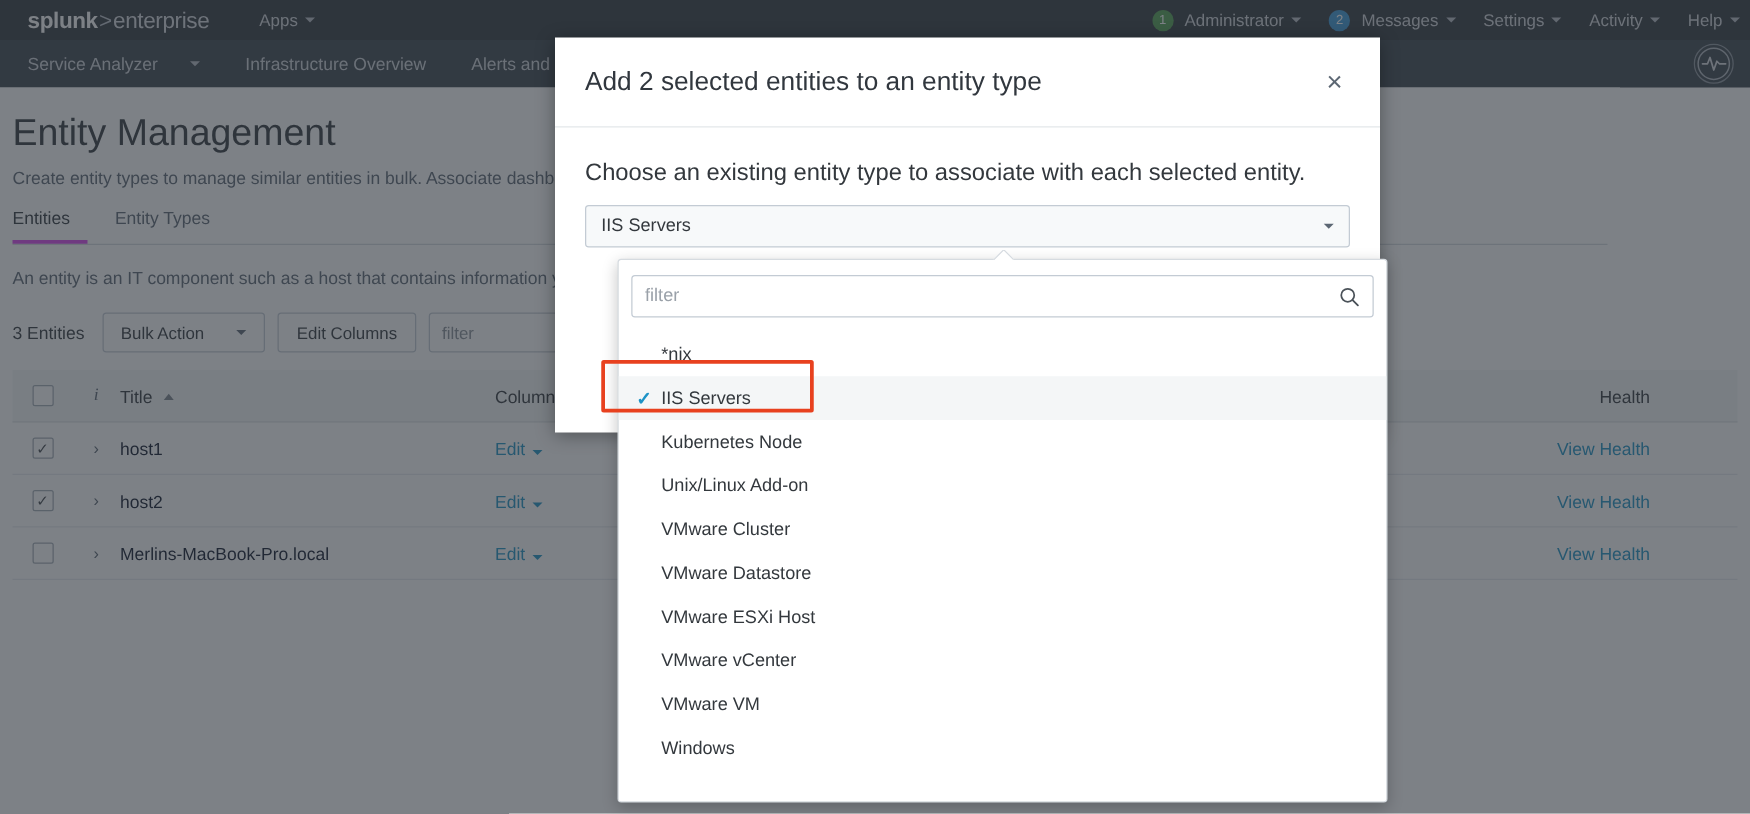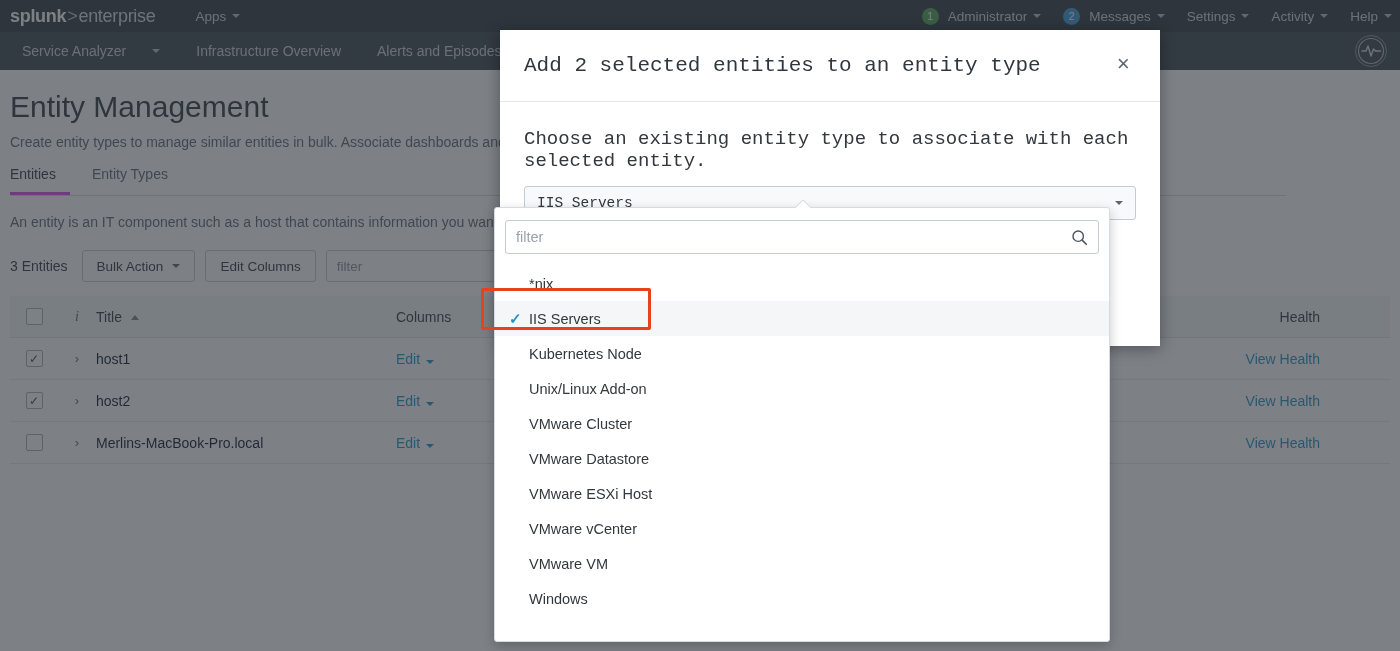--- a/index.html
+++ b/index.html
@@ -25,21 +25,21 @@
   }
 
   
   .splunk-bar {
     position: absolute; top: 0; left: 0;
     width: 1400px; height: 32px;
     background: #31373e;
     display: flex; align-items: center;
   }
   .logo {
-    margin-left: 10px;
+    margin-left: 22px;
     font-size: 18px;
     font-weight: 700;
     color: #ffffff;
     letter-spacing: -0.3px;
     white-space: nowrap;
   }
   .logo .gt { font-weight: 400; color: #b9bfc7; margin: 0 1px; }
   .logo .ent { font-weight: 300; color: #d7dbe0; }
   .bar-item {
     color: #d2d6db;
@@ -145,21 +145,21 @@
     margin-right: 4px;
   }
   .btn {
     height: 32px;
     border: 1px solid #c3cbd4;
     border-radius: 3px;
     background: #fff;
     font-size: 13.5px;
     color: #33383d;
     padding: 0 14px;
-    display: inline-flex; align-items: center; gap: 7px;
+    display: inline-flex; align-items: center; gap: 24px;
     white-space: nowrap;
   }
   .tb-filter {
     height: 32px; width: 260px;
     border: 1px solid #c3cbd4;
     border-radius: 3px;
     background: #fff;
     font-size: 13.5px;
     color: #8a9199;
     padding: 0 10px;
@@ -207,26 +207,25 @@
 
   
   .dim {
     position: absolute; inset: 0;
     background: rgba(45, 52, 60, 0.62);
   }
 
   
   .modal {
     position: absolute;
-    left: 500px; top: 30px;
+    left: 444px; top: 30px;
     width: 660px; height: 316px;
     background: #ffffff;
     box-shadow: 0 3px 14px rgba(0,0,0,0.35);
     z-index: 20;
-    font-family: Liberation Mono, monospace;
   }
   .modal-head {
     height: 72px;
     border-bottom: 1px solid #e3e7ea;
     display: flex; align-items: center;
     padding: 0 24px;
   }
   .modal-title {
     font-size: 21px;
     color: #31373e;

